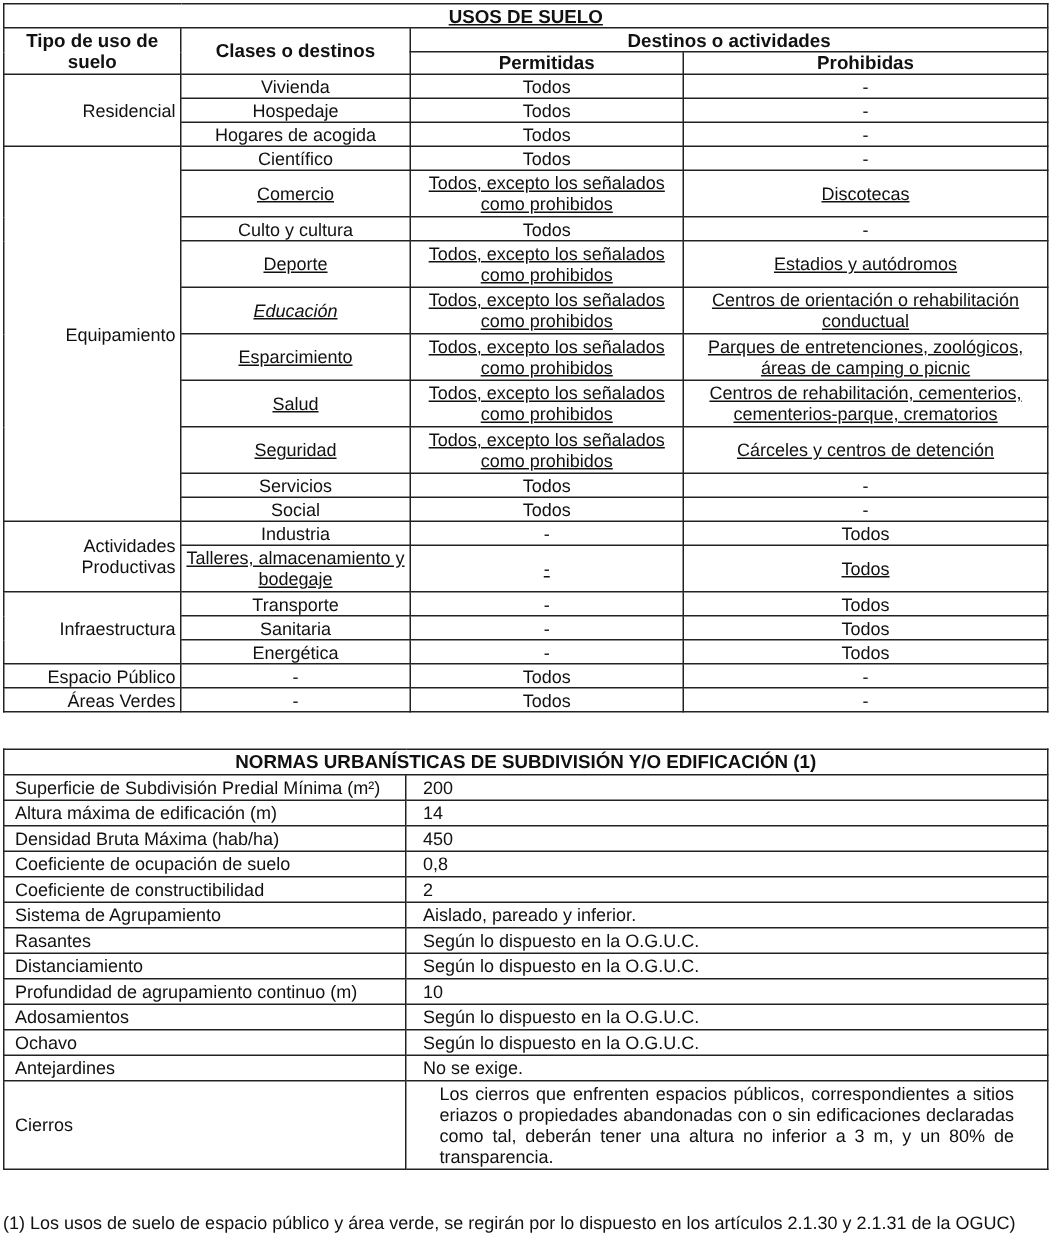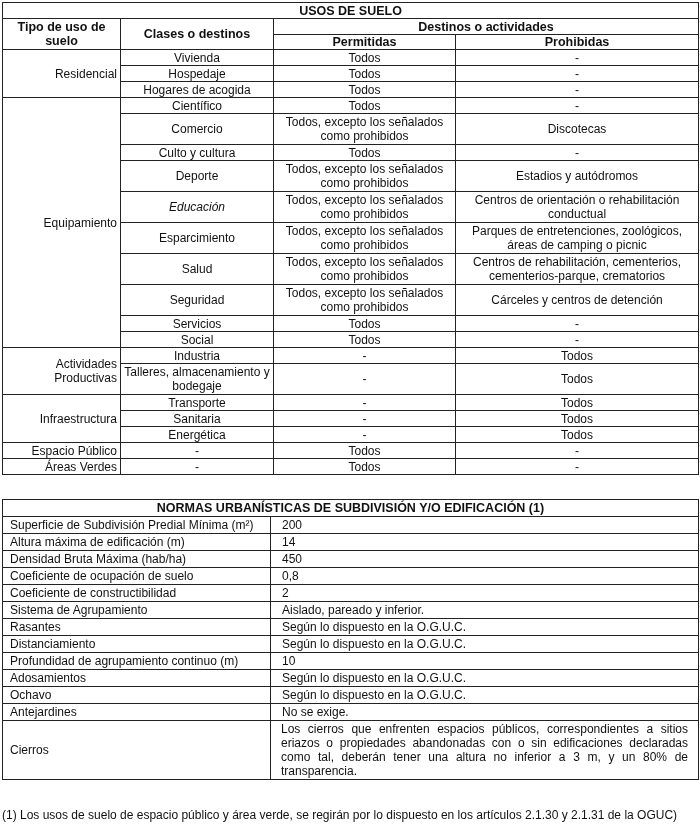--- a/index.html
+++ b/index.html
@@ -5,28 +5,28 @@
   html, body { margin:0; padding:0; background:#fff; }
   body { width:700px; height:826px; position:relative; overflow:hidden;
          font-family:"Liberation Sans", sans-serif; color:#111; font-size:12px; }
   table { border-collapse:collapse; }
   td, th { border:1px solid #222; padding:0 3px; line-height:14px; }
   #usos { position:absolute; left:2px; top:2px; width:696px; table-layout:fixed; }
   #usos th { font-weight:bold; text-align:center; font-size:12.5px; }
   #usos td { text-align:center; font-size:12px; vertical-align:middle; }
   #usos td.tipo { vertical-align:middle;text-align:right; }
   #usos td.one { height:15px; }
-  #usos td.two { height:30px; }
-  .title-row th { height:15px; }
+  #usos td.two { height:30px;text-decoration:underline; }
+  .title-row th { height:15px;text-decoration:underline; }
   #normas { position:absolute; left:2px; top:499px; width:696px; table-layout:fixed; }
   #normas th { font-weight:bold; text-align:center; font-size:12.5px; height:16px; }
   #normas td { height:16px; font-size:12px; }
   #normas td.lab { font-weight:normal; padding-left:7px;margin-left:32px; }
   #normas td.val { padding-left:11px; }
-  #normas td.just { text-align:justify; text-align-last:left; line-height:14px; padding:1px 10px; }
+  #normas td.just { text-align:justify; text-align-last:left; line-height:14px; padding:1px 22px; }
   #footnote { position:absolute; left:2px; top:808px; font-size:12px; white-space:nowrap; }
   .ital { font-style:italic; }
 </style>
 </head>
 <body>
 
 <table id="usos">
   <colgroup>
     <col style="width:118px">
       <col style="width:153px">

